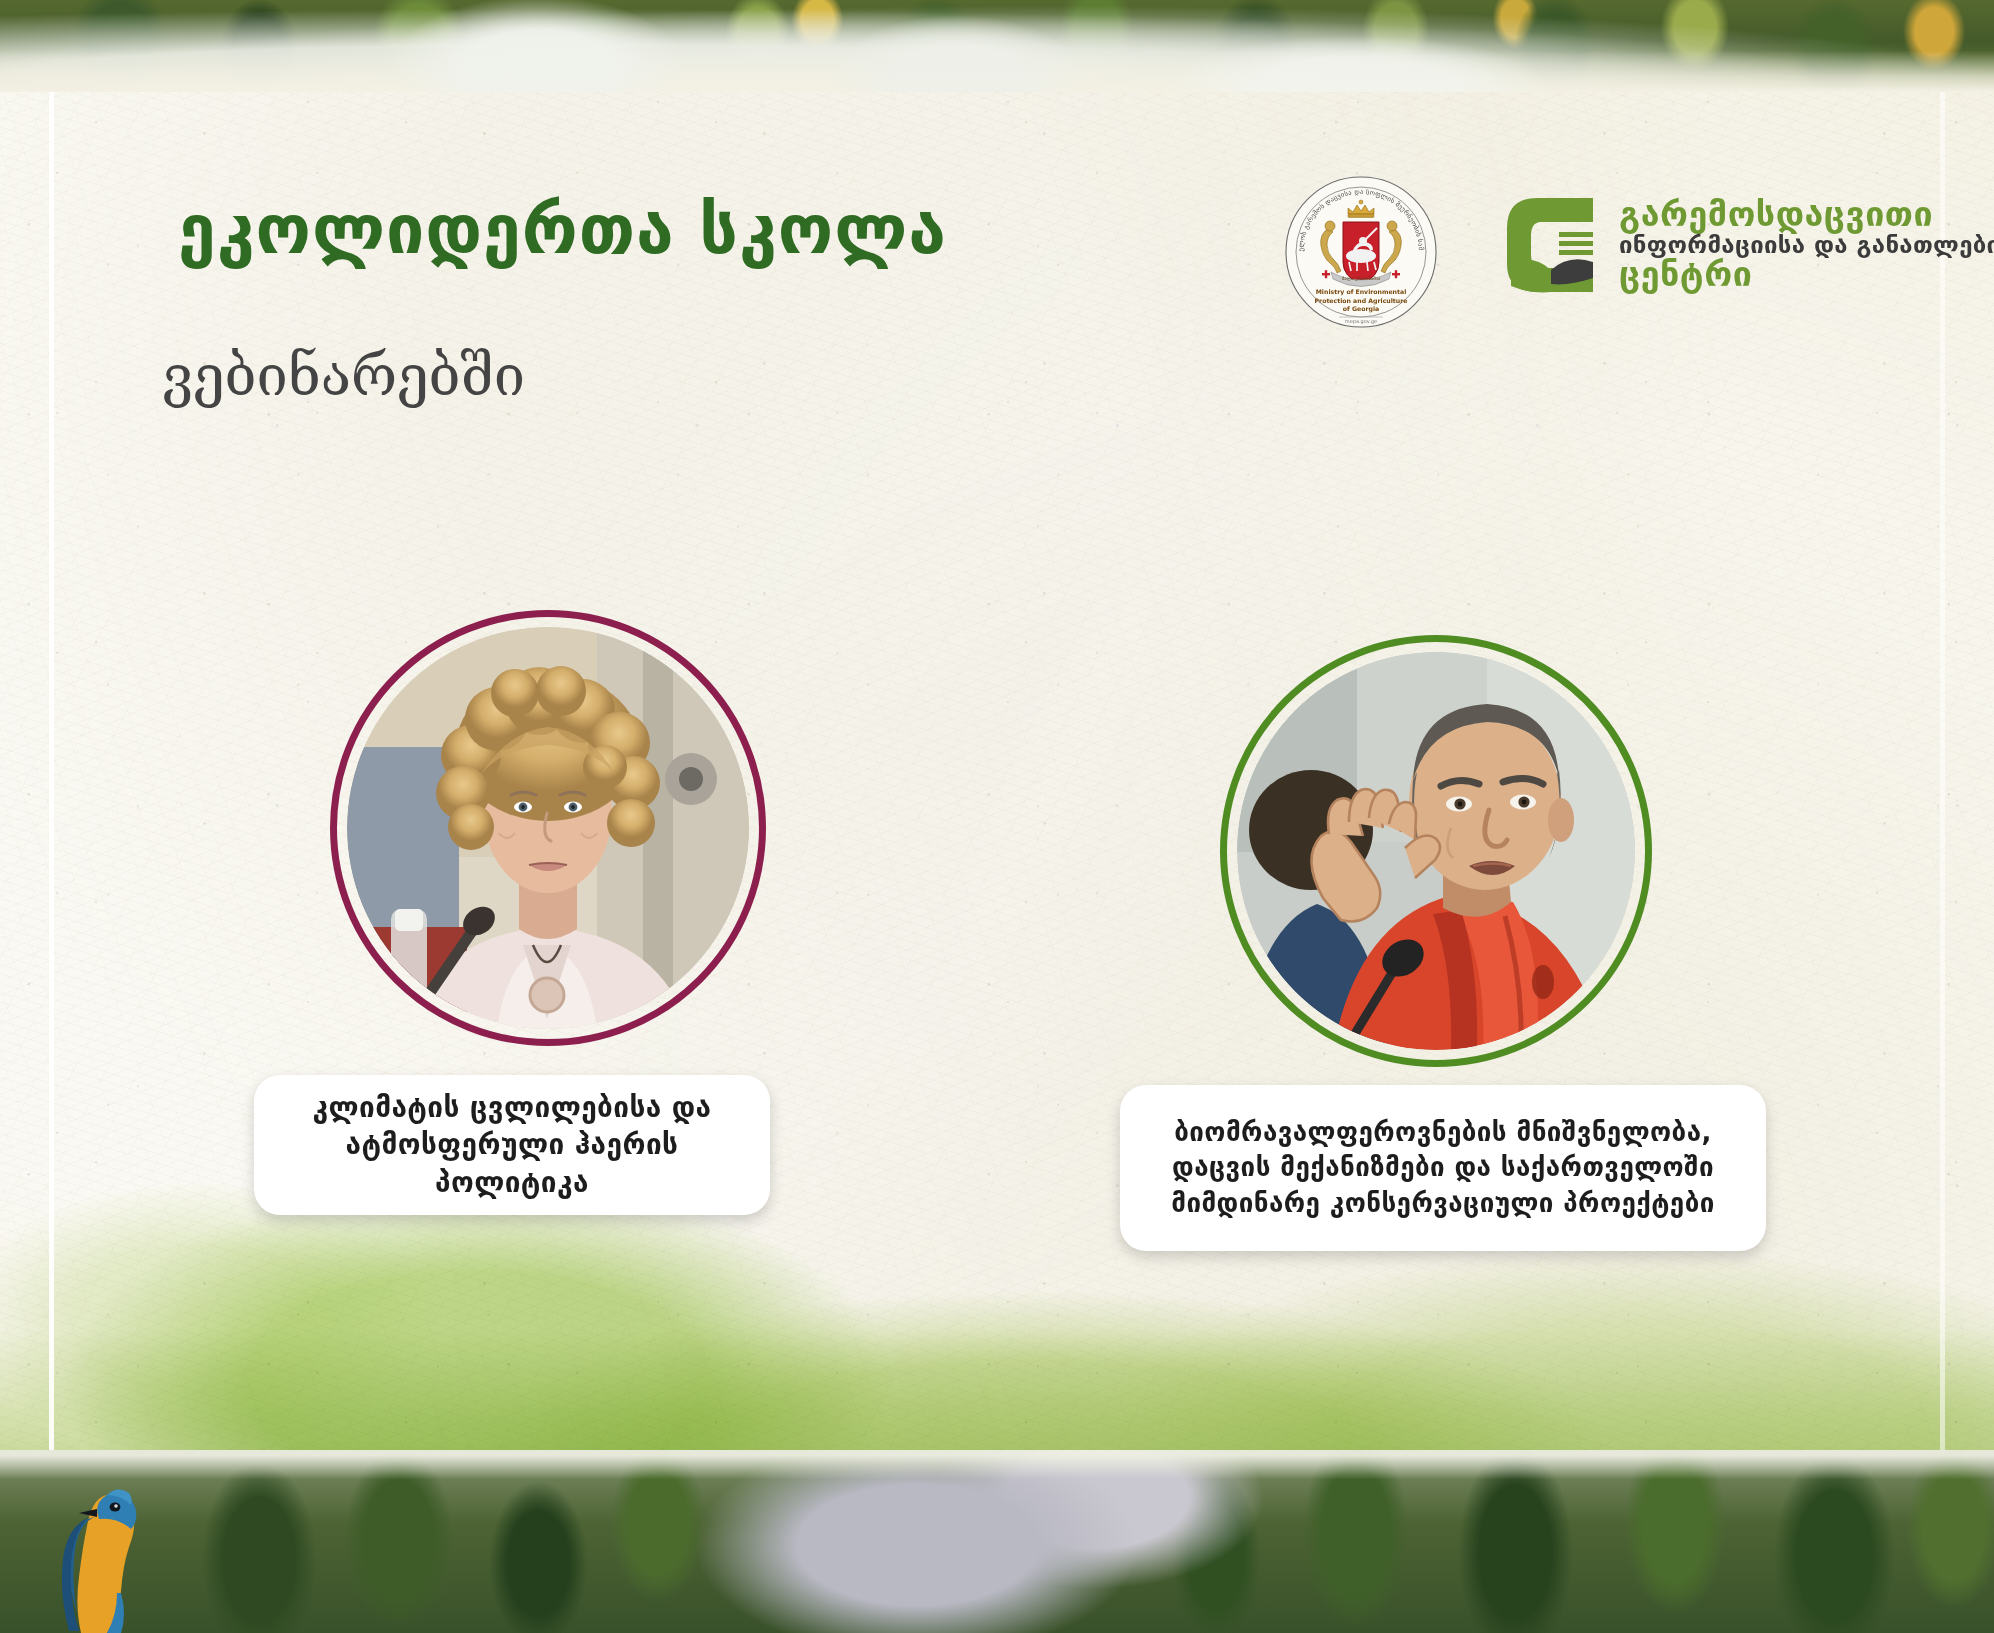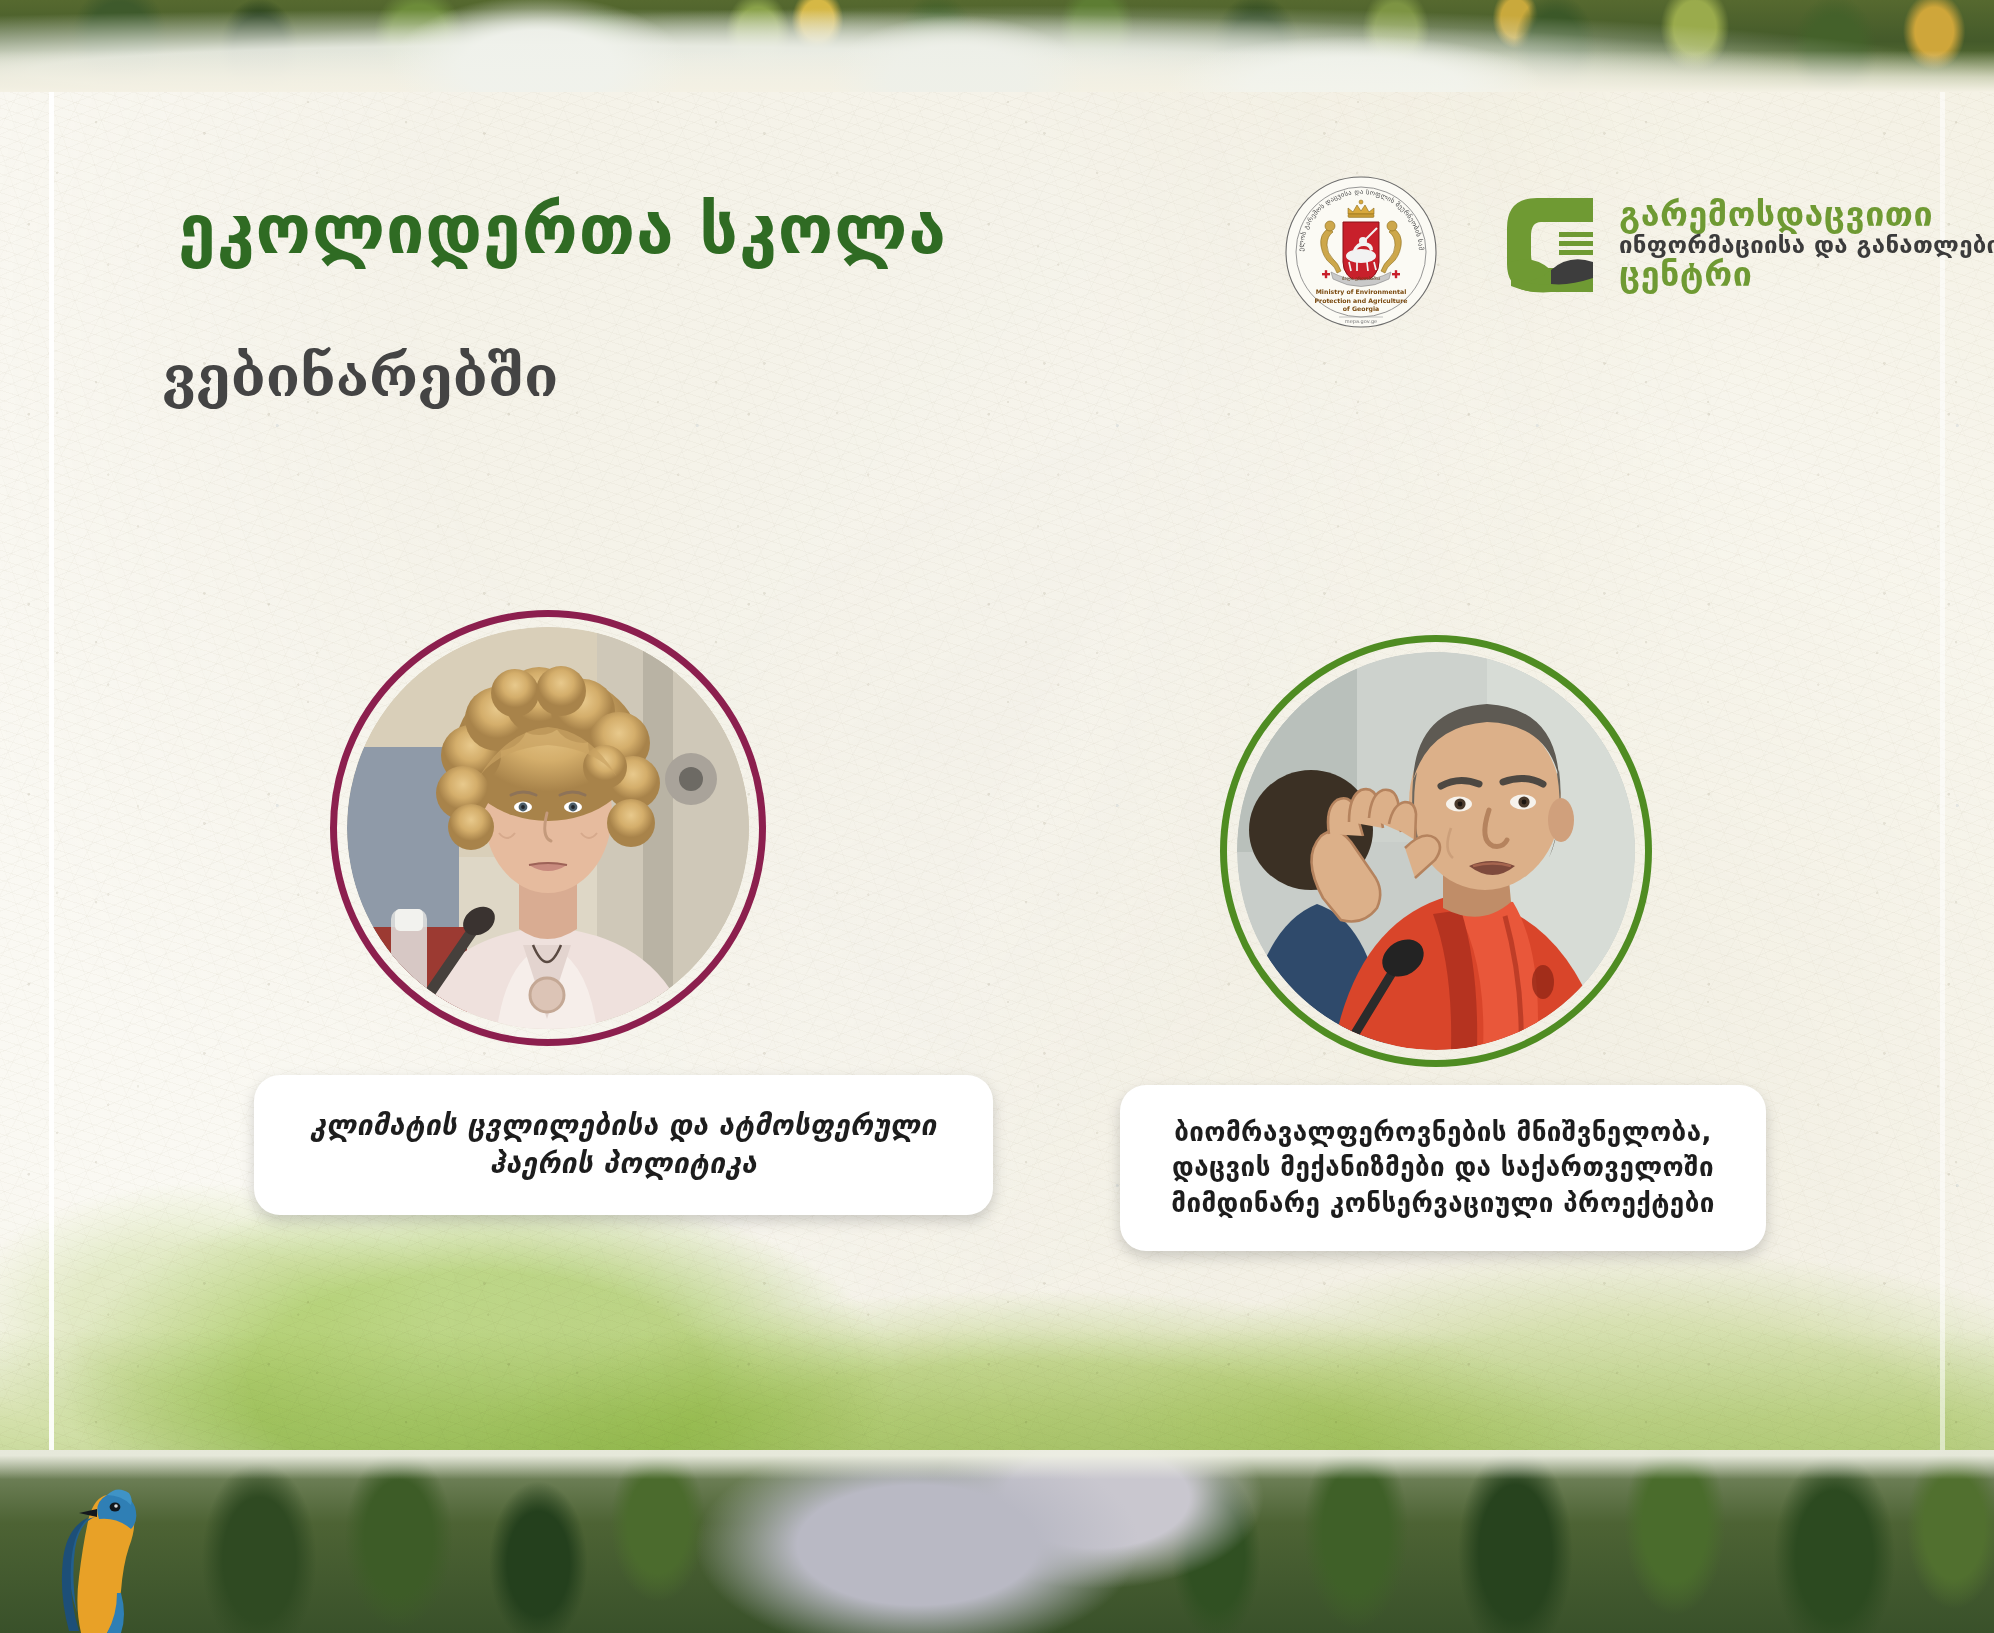--- a/index.html
+++ b/index.html
@@ -131,21 +131,21 @@
   
   .title{
     position:absolute;left:178px;top:196px;
     font-family:"DejaVu Sans","Liberation Sans",sans-serif;
     font-weight:700;font-size:68px;line-height:1;
     letter-spacing:1px;color:#2f6b23;white-space:nowrap;
   }
   .subtitle{
     position:absolute;left:162px;top:348px;
     font-family:"DejaVu Serif","Liberation Serif",serif;
-    font-weight:700;font-size:56px;line-height:1;
+    font-weight:400;font-size:56px;line-height:1;
     color:#444444;white-space:nowrap;
   }
 
   
   .logos{ position:absolute;left:1285px;top:176px;width:700px;height:150px; }
   .ministry-seal{ position:absolute;left:0;top:0;width:152px;height:152px; }
   .eiec-logo{ position:absolute;left:212px;top:16px;display:flex;align-items:center;gap:14px; }
   .eiec-mark{ width:108px;height:106px;flex:none; }
   .eiec-text{ display:flex;flex-direction:column;line-height:1.04; }
   .eiec-l1{ font-size:34px;font-weight:700;color:#6f9a33;letter-spacing:.5px;white-space:nowrap; }
@@ -173,21 +173,21 @@
   }
   .speaker-name{
     position:absolute;text-align:center;
     font-weight:400;color:#4a4a4a;letter-spacing:1.4px;white-space:nowrap;
   }
 
   
   #speaker-left{ left:300px;top:580px;width:760px;height:760px; }
   #speaker-left .ring-outline{ left:30px;top:30px;width:436px;height:436px;border:7px solid #8c1f4e; }
   #speaker-left .photo{ left:47px;top:47px;width:402px;height:402px; }
-  #speaker-left .caption-box{ left:-46px;top:495px;width:739px;height:140px;font-style:italic; }
+  #speaker-left .caption-box{ left:-46px;top:495px;width:516px;height:140px; }
   #speaker-left .caption-text{ font-size:28px;line-height:1.34; }
   #speaker-left .speaker-name{ left:-46px;top:1016px;width:616px;font-size:36px; }
 
   
   #speaker-right{ left:1190px;top:605px;width:800px;height:760px; }
   #speaker-right .ring-outline{ left:30px;top:30px;width:432px;height:432px;border:7px solid #4f8c22; }
   #speaker-right .photo{ left:47px;top:47px;width:398px;height:398px; }
   #speaker-right .caption-box{ left:-70px;top:480px;width:646px;height:166px; }
   #speaker-right .caption-text{ font-size:26px;line-height:1.36; }
   #speaker-right .speaker-name{ left:-70px;top:1000px;width:646px;font-size:36px; }

